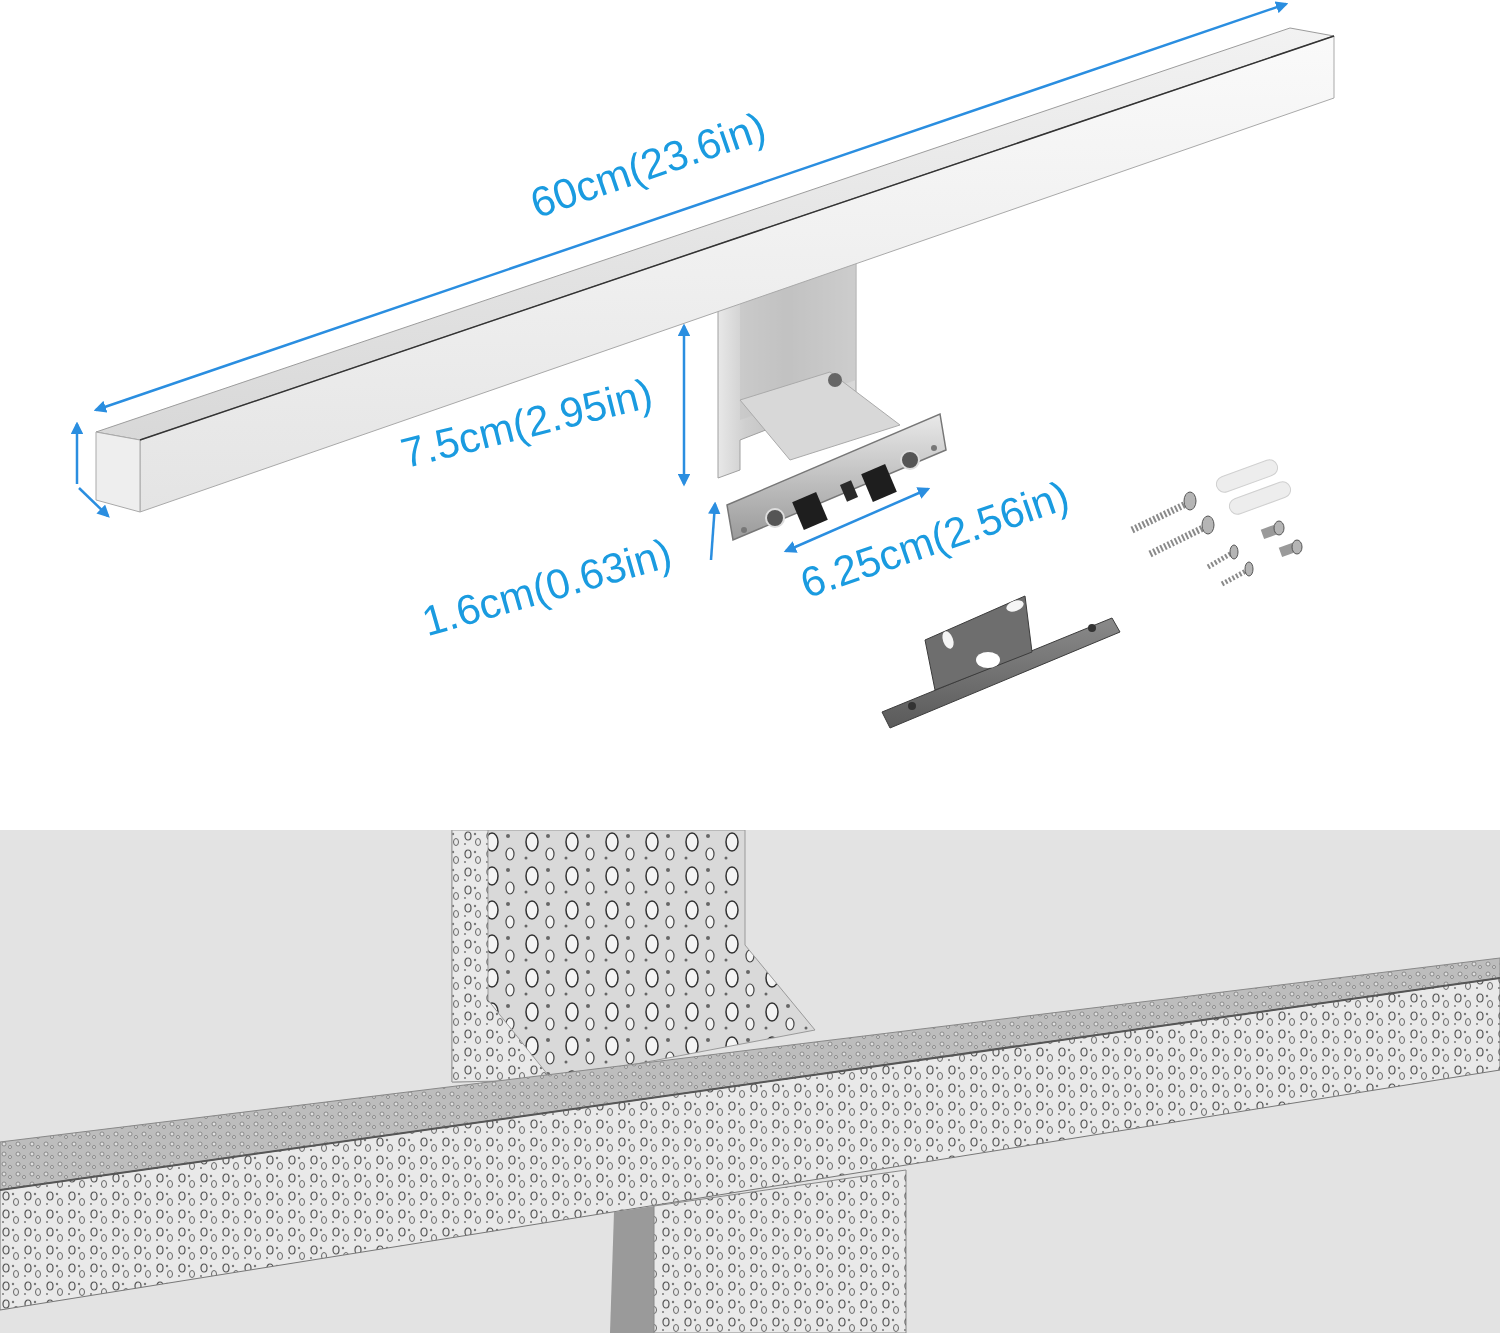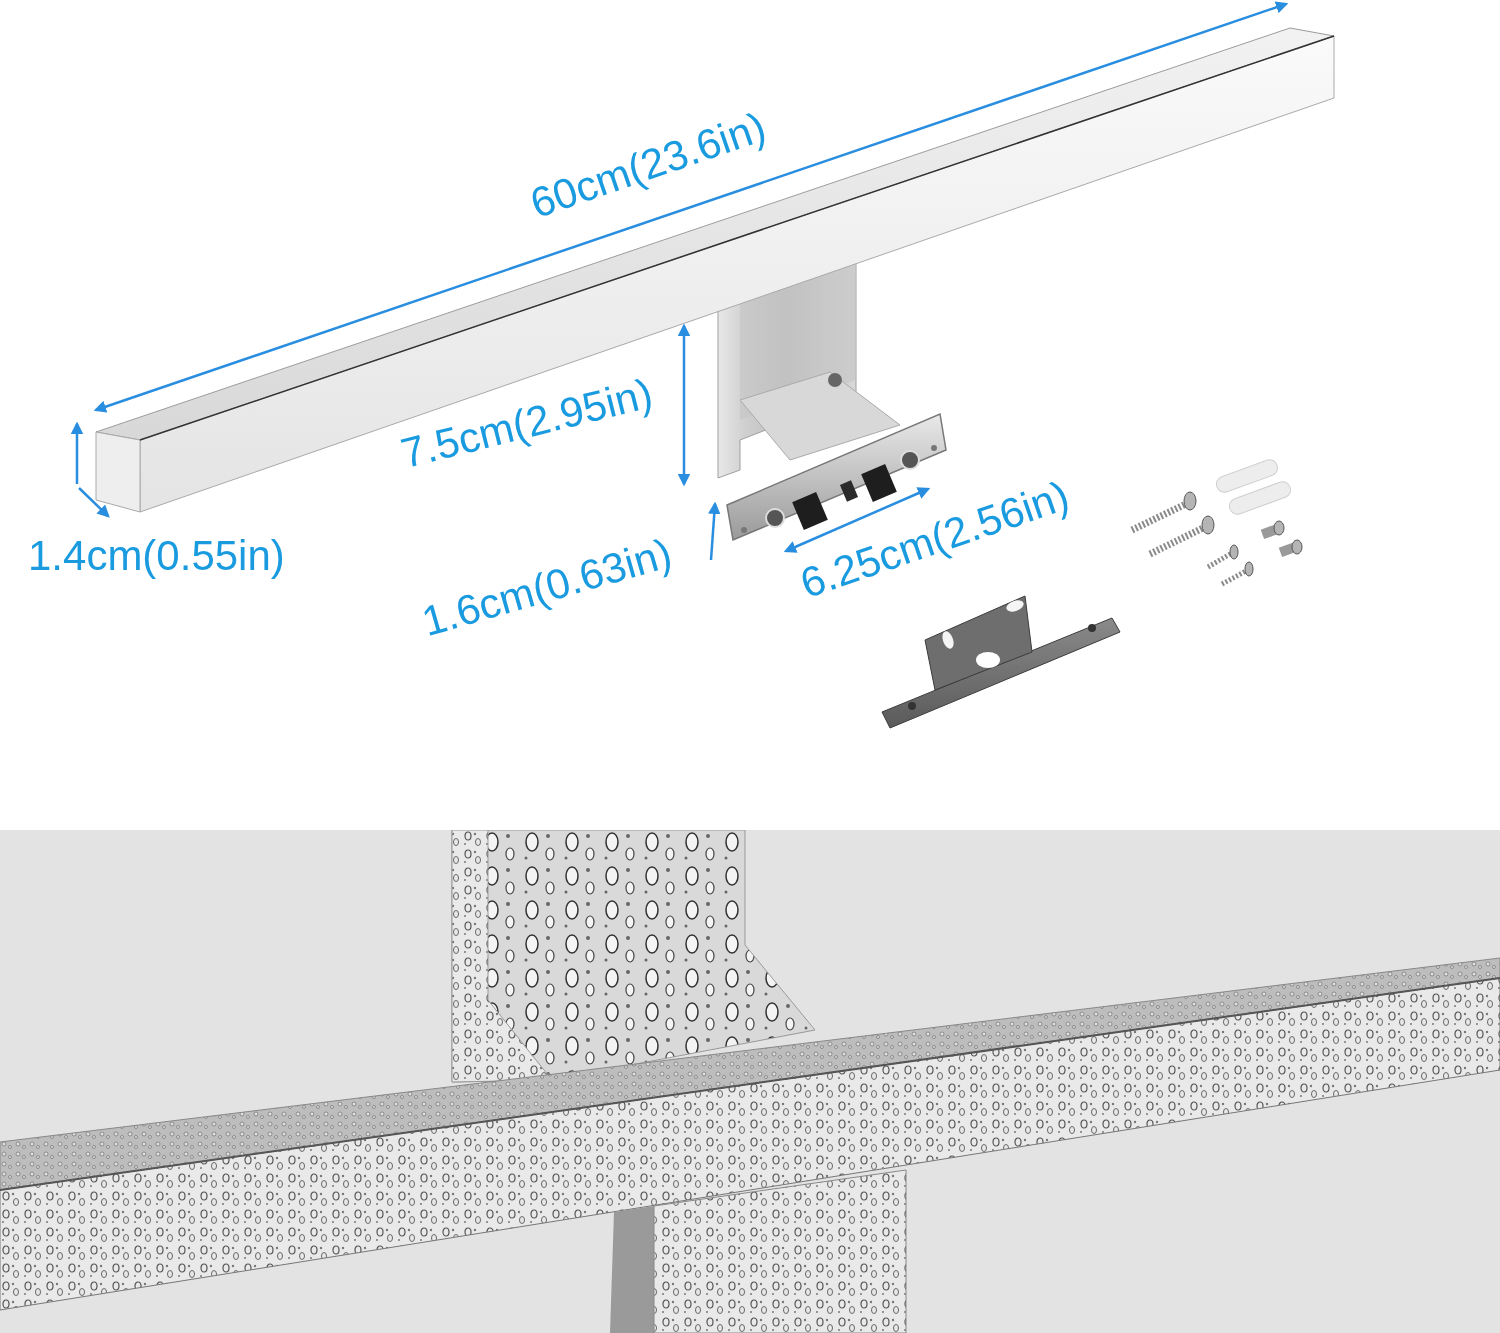--- a/index.html
+++ b/index.html
@@ -115,21 +115,20 @@
       <line x1="684" y1="326" x2="684" y2="484" marker-start="url(#arrowHead)" marker-end="url(#arrowHead)"></line>
       <line x1="77" y1="484" x2="77" y2="424" marker-end="url(#arrowHead)"></line>
       <line x1="79" y1="488" x2="108" y2="516" marker-end="url(#arrowHead)"></line>
       <line x1="711" y1="560" x2="715" y2="504" marker-end="url(#arrowHead)"></line>
       <line x1="786" y1="551" x2="928" y2="489" marker-start="url(#arrowHead)" marker-end="url(#arrowHead)"></line>
     </g>
   </svg>
 
   <div class="dim-label" style="left:540px; top:180px; transform: rotate(-19deg);">60cm(23.6in)</div>
   <div class="dim-label" style="left:408px; top:430px; transform: rotate(-14deg);">7.5cm(2.95in)</div>
-  <div class="dim-label" style="left:28px; top:532px;">1.4cm(0.55in)</div>
   <div class="dim-label" style="left:430px; top:598px; transform: rotate(-16deg);">1.6cm(0.63in)</div>
   <div class="dim-label" style="left:810px; top:560px; transform: rotate(-19deg);">6.25cm(2.56in)</div>
 </div>
 
 <div class="bottom-panel">
   <svg width="1500" height="503" viewBox="0 0 1500 503">
     <defs>
       <pattern id="drops" width="22" height="18" patternUnits="userSpaceOnUse">
         <rect width="22" height="18" fill="#e9e9e9"></rect>
         <ellipse cx="6" cy="6" rx="3" ry="4" fill="none" stroke="#555" stroke-width="1.2"></ellipse>

